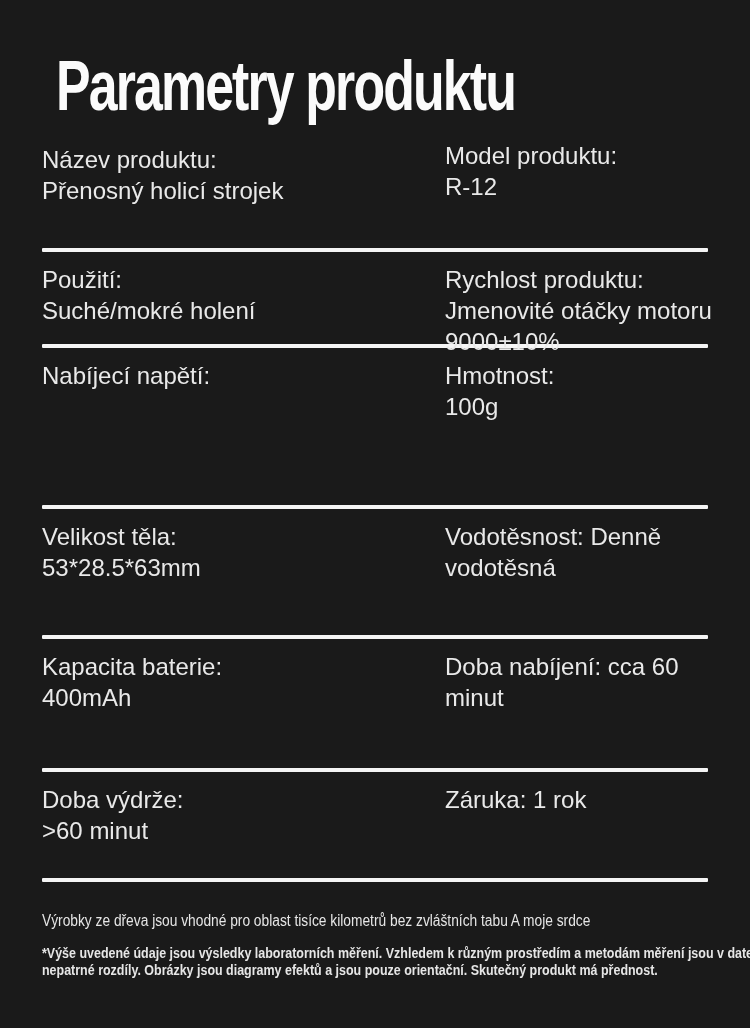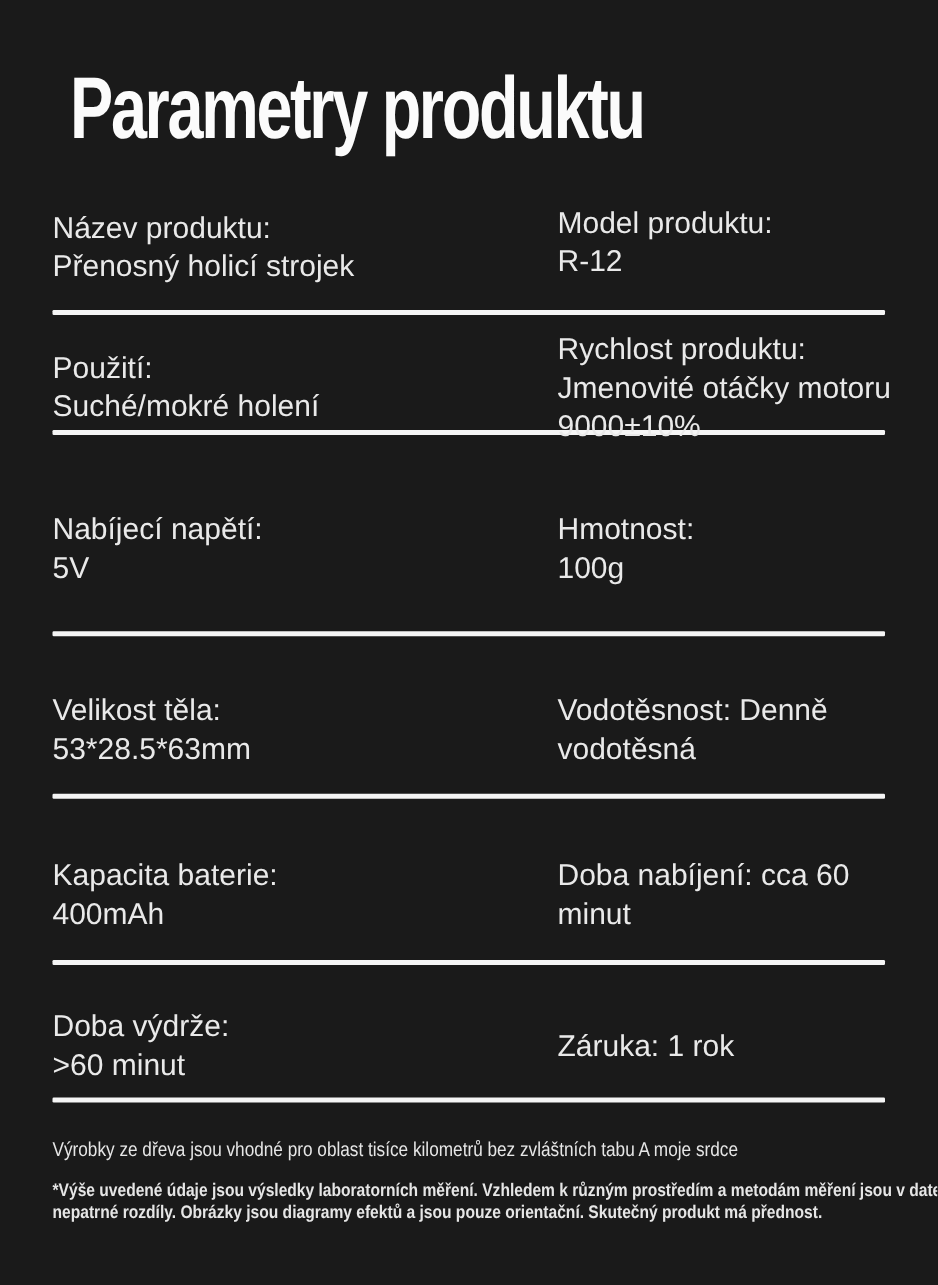--- a/index.html
+++ b/index.html
@@ -26,26 +26,26 @@
     font-weight:700;
     line-height:72px;
     letter-spacing:-2.5px;
     color:var(--title);
     transform:scaleX(0.74);
     transform-origin:0 50%;
     white-space:nowrap;
   }
   
   .spec{padding:0 42px;}
-  .spec-row{display:flex;align-items:center;gap:34px;}
+  .spec-row{display:flex;}
   .spec-row .cell{transform:translateY(12px);}
   .row-1 .cell{transform:translateY(0);}
   .row-1 .cell-left{transform:translateY(4px);}
   .cell-left{width:370px;flex:none;}
-  .cell-right{flex:1;min-width:0;}
+  .cell-right{flex:1;min-width:0;margin-left:33px;}
   .line{font-size:24px;line-height:31px;white-space:nowrap;font-weight:400;}
   .row-1{height:108px;}
   .row-2{height:92px;}
   .row-3{height:157px;}
   .row-4{height:126px;}
   .row-5{height:129px;}
   .row-6{height:106px;}
   .divider{height:4px;background:var(--divider);border:0;margin:0;border-radius:1px;}
   
   .footer{padding-left:42px;}
@@ -94,21 +94,20 @@
         <div class="line">Rychlost produktu:</div>
         <div class="line">Jmenovité otáčky motoru</div>
         <div class="line">9000±10%</div>
       </div>
     </div>
     <div class="divider"></div>
 
     <div class="spec-row row-3">
       <div class="cell cell-left">
         <div class="line">Nabíjecí napětí:</div>
-        <div class="line">5V</div>
       </div>
       <div class="cell cell-right">
         <div class="line">Hmotnost:</div>
         <div class="line">100g</div>
       </div>
     </div>
     <div class="divider"></div>
 
     <div class="spec-row row-4">
       <div class="cell cell-left">

